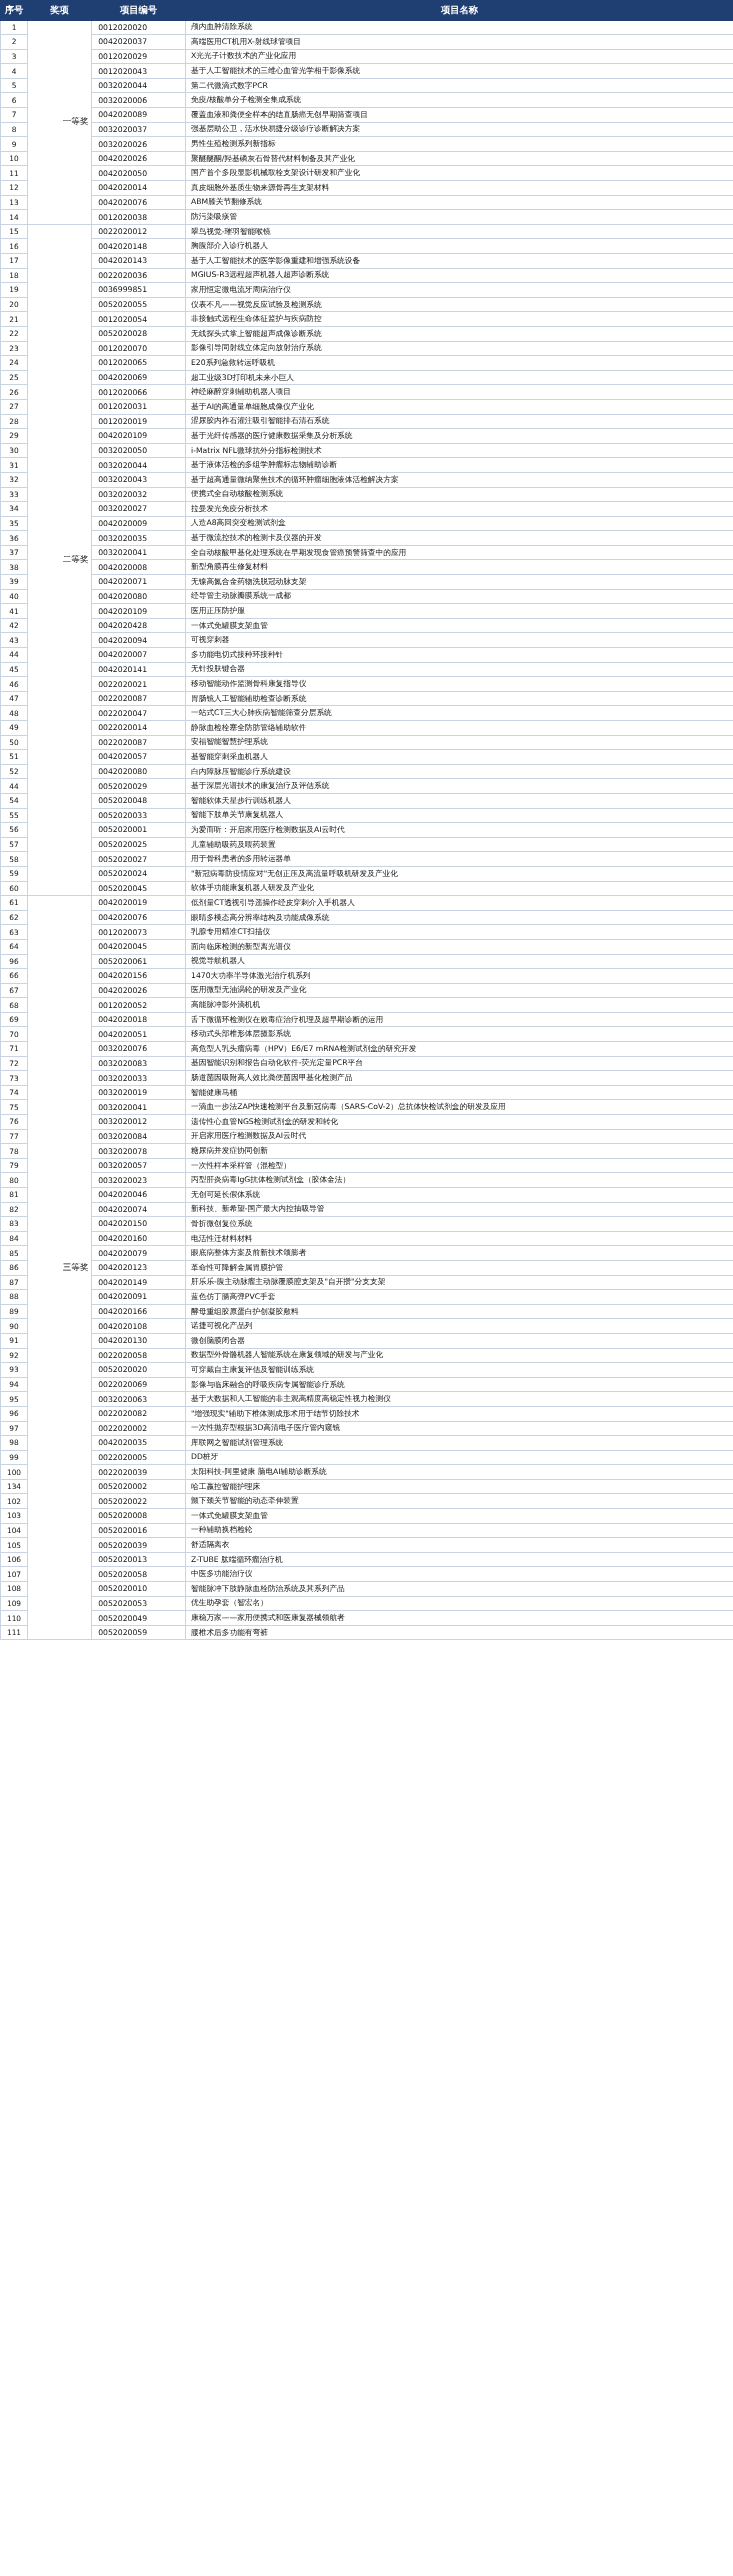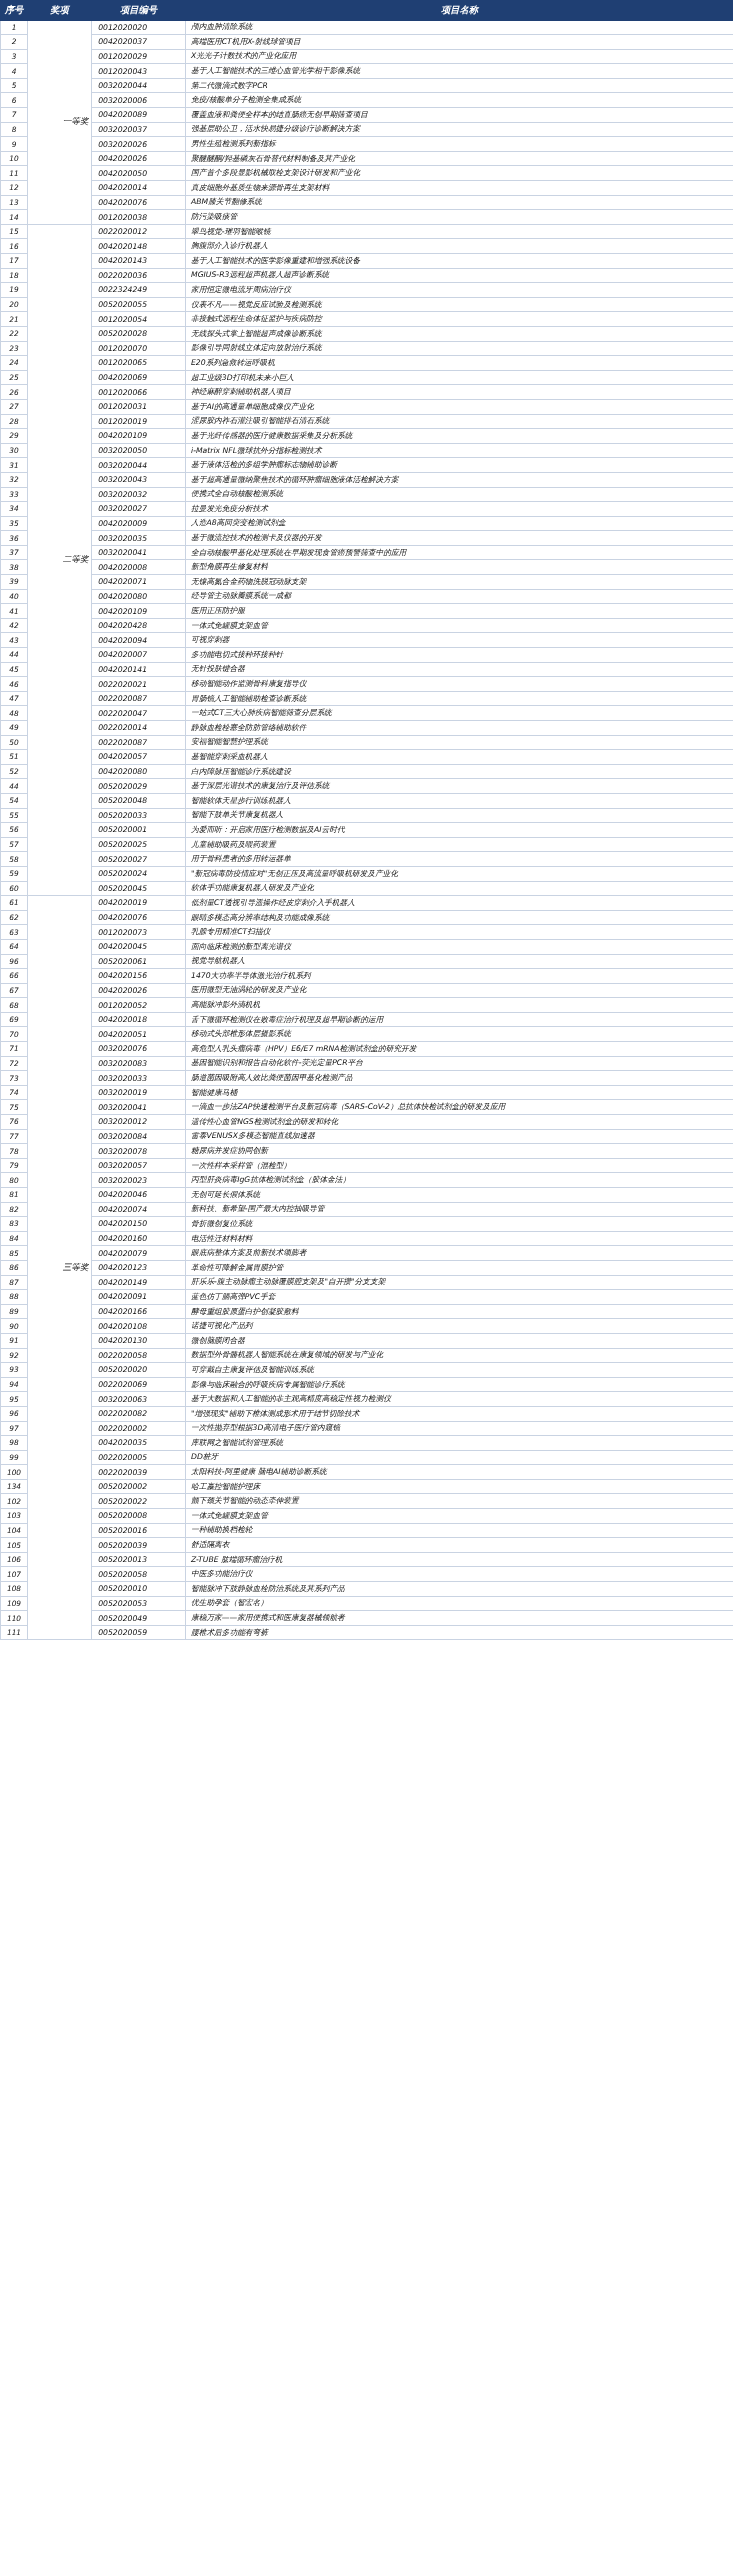--- a/index.html
+++ b/index.html
@@ -1,17 +1,17 @@
 <!DOCTYPE html>
 <html style="font-size:10px"><head>
 <meta charset="utf-8">
 <style>
   html,body{margin:0;padding:0;background:#ffffff;}
   body{font-family:"DejaVu Sans","Liberation Sans",sans-serif;}
-  .wrap{width:607px;font-style:italic;}
+  .wrap{width:607px;}
   table{border-collapse:collapse;width:734px;table-layout:fixed;}
   thead th{
     background:#1f3f73;color:#ffffff;font-size:9.3px;font-weight:bold;
     height:18.5px;line-height:18.5px;padding:0;text-align:center;
     border:0.6px solid #1f3f73;
   }
   col.c-no{width:27px;}
   col.c-award{width:64px;}
   col.c-code{width:94px;}
   col.c-name{width:548px;}
@@ -131,21 +131,21 @@
           <td class="code">0042020143</td>
           <td class="name">基于人工智能技术的医学影像重建和增强系统设备</td>
         </tr>
         <tr>
           <td class="no">18</td>
           <td class="code">0022020036</td>
           <td class="name">MGIUS-R3远程超声机器人超声诊断系统</td>
         </tr>
         <tr>
           <td class="no">19</td>
-          <td class="code">0022324249</td>
+          <td class="code">0036999851</td>
           <td class="name">家用恒定微电流牙周病治疗仪</td>
         </tr>
         <tr>
           <td class="no">20</td>
           <td class="code">0052020055</td>
           <td class="name">仪表不凡——视觉反应试验及检测系统</td>
         </tr>
         <tr>
           <td class="no">21</td>
           <td class="code">0012020054</td>
@@ -423,21 +423,21 @@
           <td class="name">一滴血一步法ZAP快速检测平台及新冠病毒（SARS-CoV-2）总抗体快检试剂盒的研发及应用</td>
         </tr>
         <tr>
           <td class="no">76</td>
           <td class="code">0032020012</td>
           <td class="name">遗传性心血管NGS检测试剂盒的研发和转化</td>
         </tr>
         <tr>
           <td class="no">77</td>
           <td class="code">0032020084</td>
-          <td class="name">雷泰VENUSX多模态智能直线加速器</td>
+          <td class="name">开启家用医疗检测数据及AI云时代</td>
         </tr>
         <tr>
           <td class="no">78</td>
           <td class="code">0032020078</td>
           <td class="name">糖尿病并发症协同创新</td>
         </tr>
         <tr>
           <td class="no">79</td>
           <td class="code">0032020057</td>
           <td class="name">一次性样本采样管（混检型）</td>

